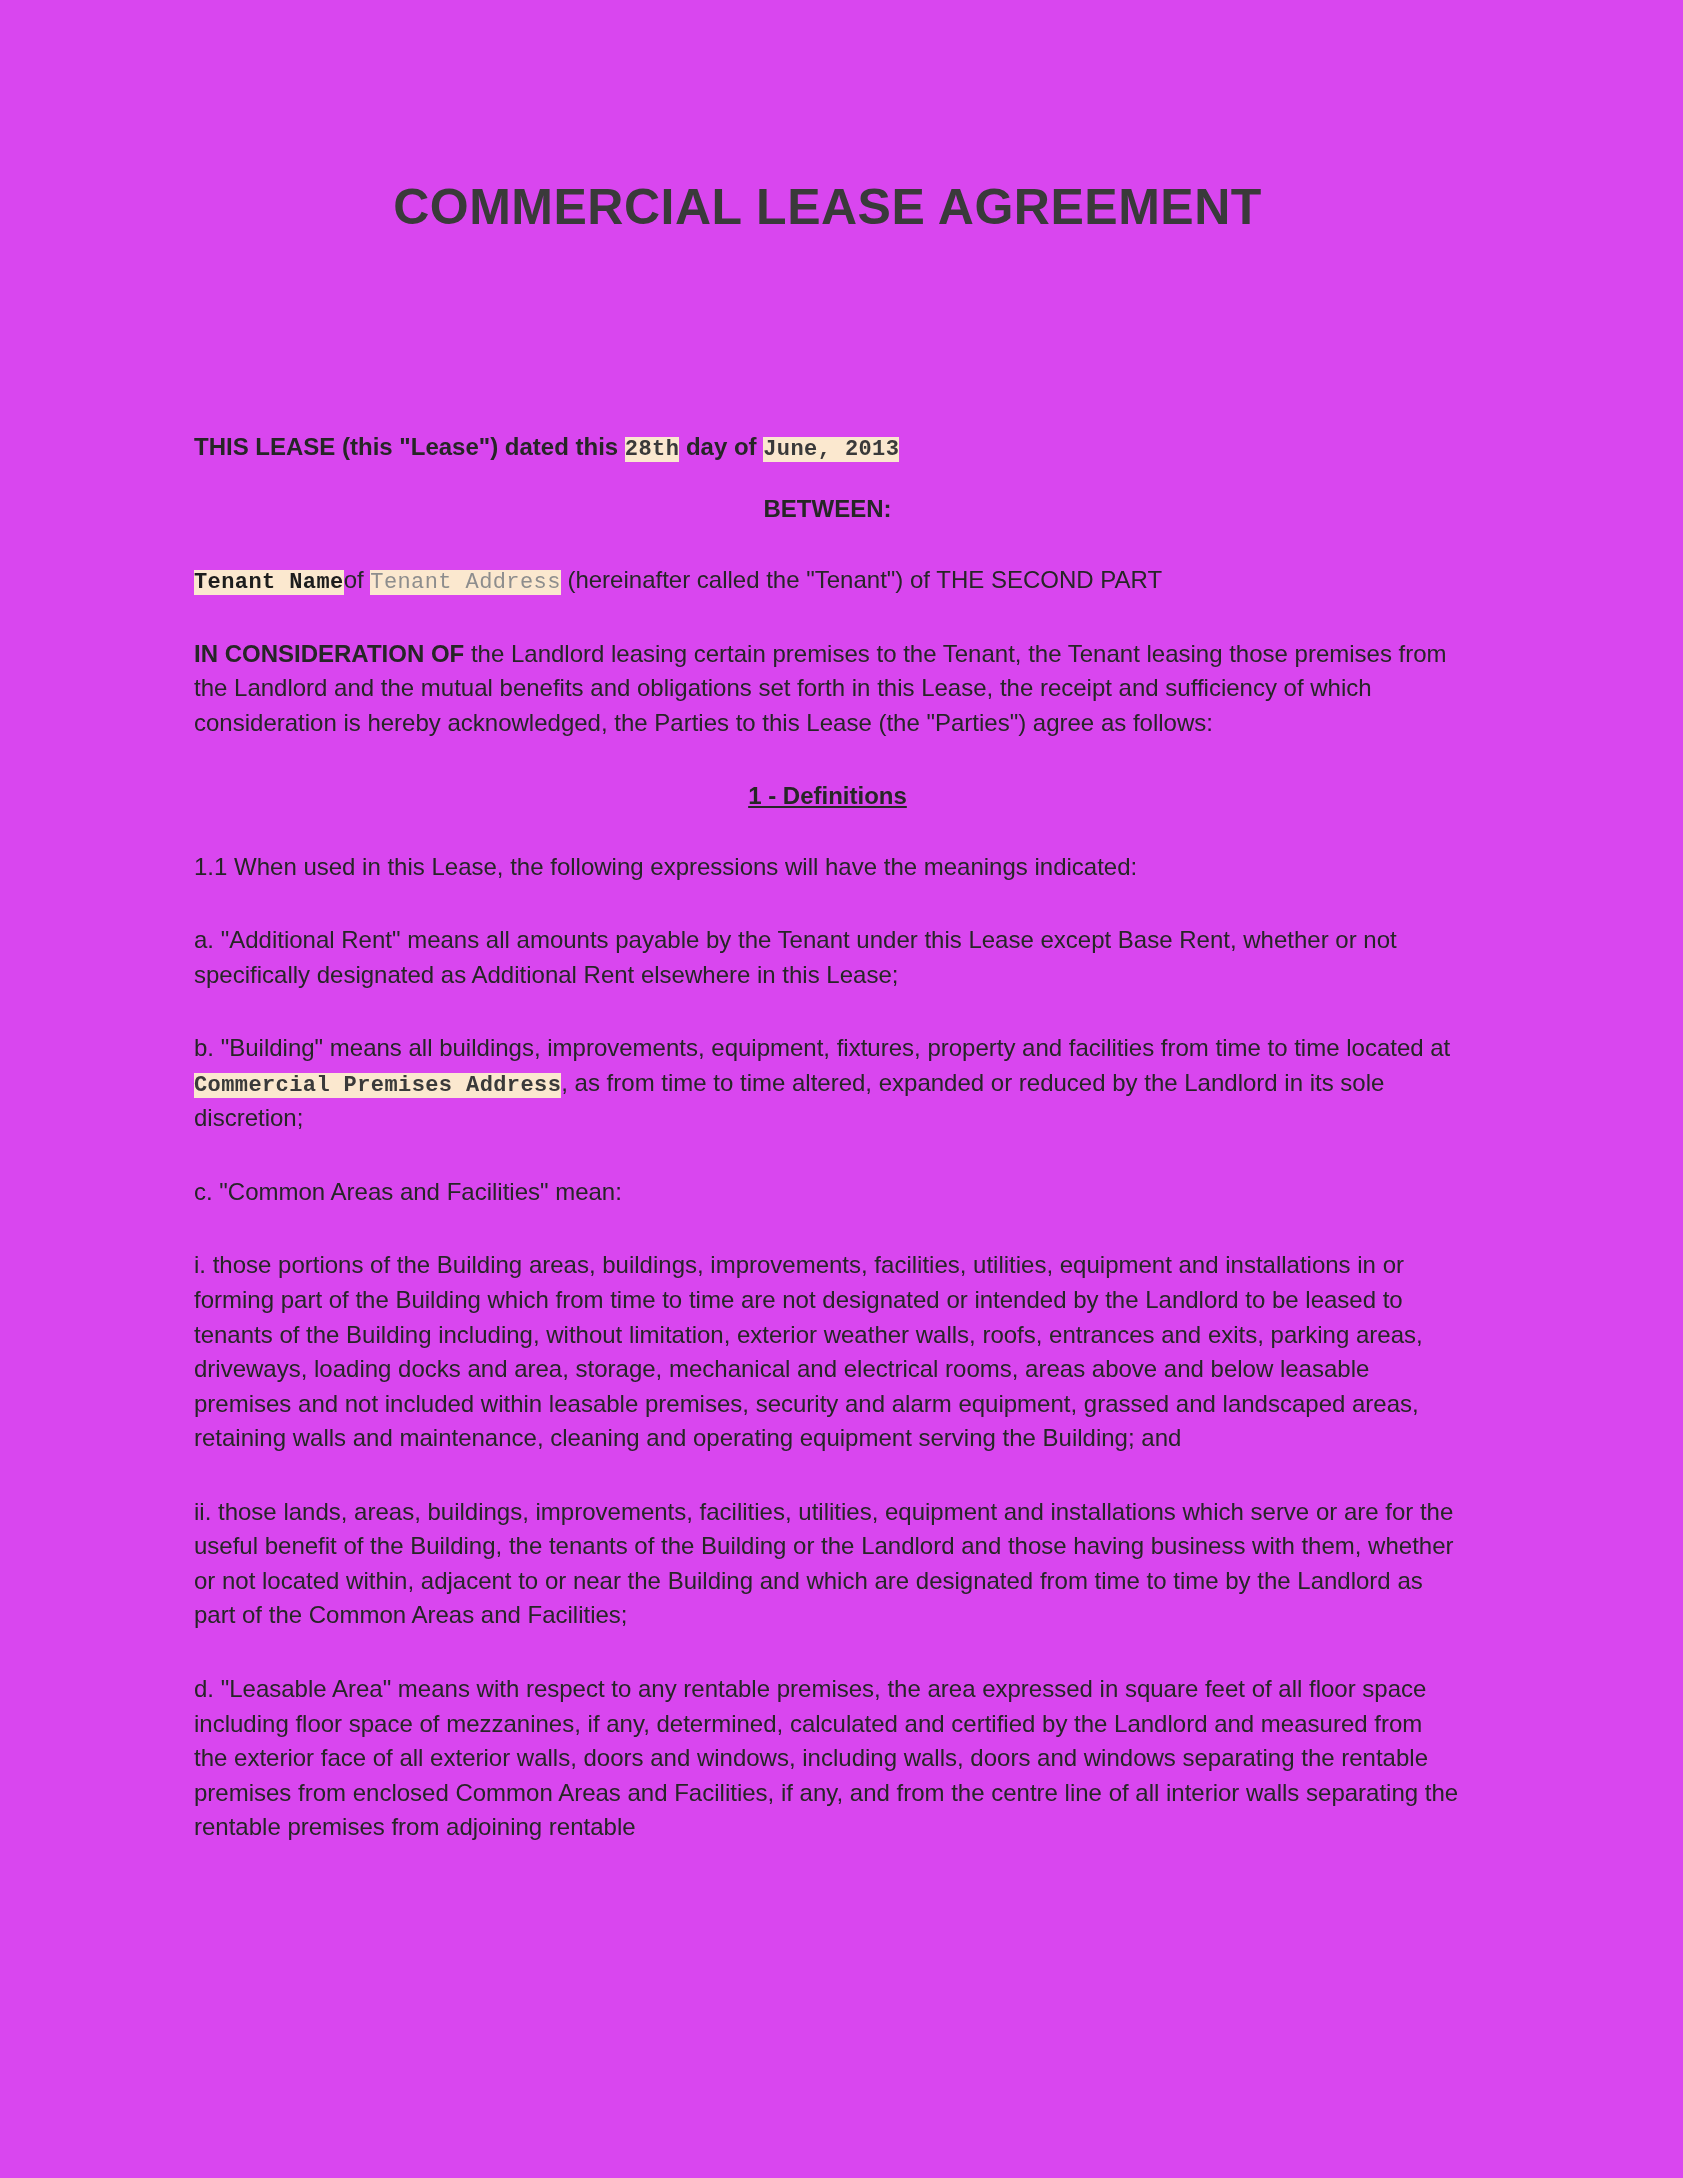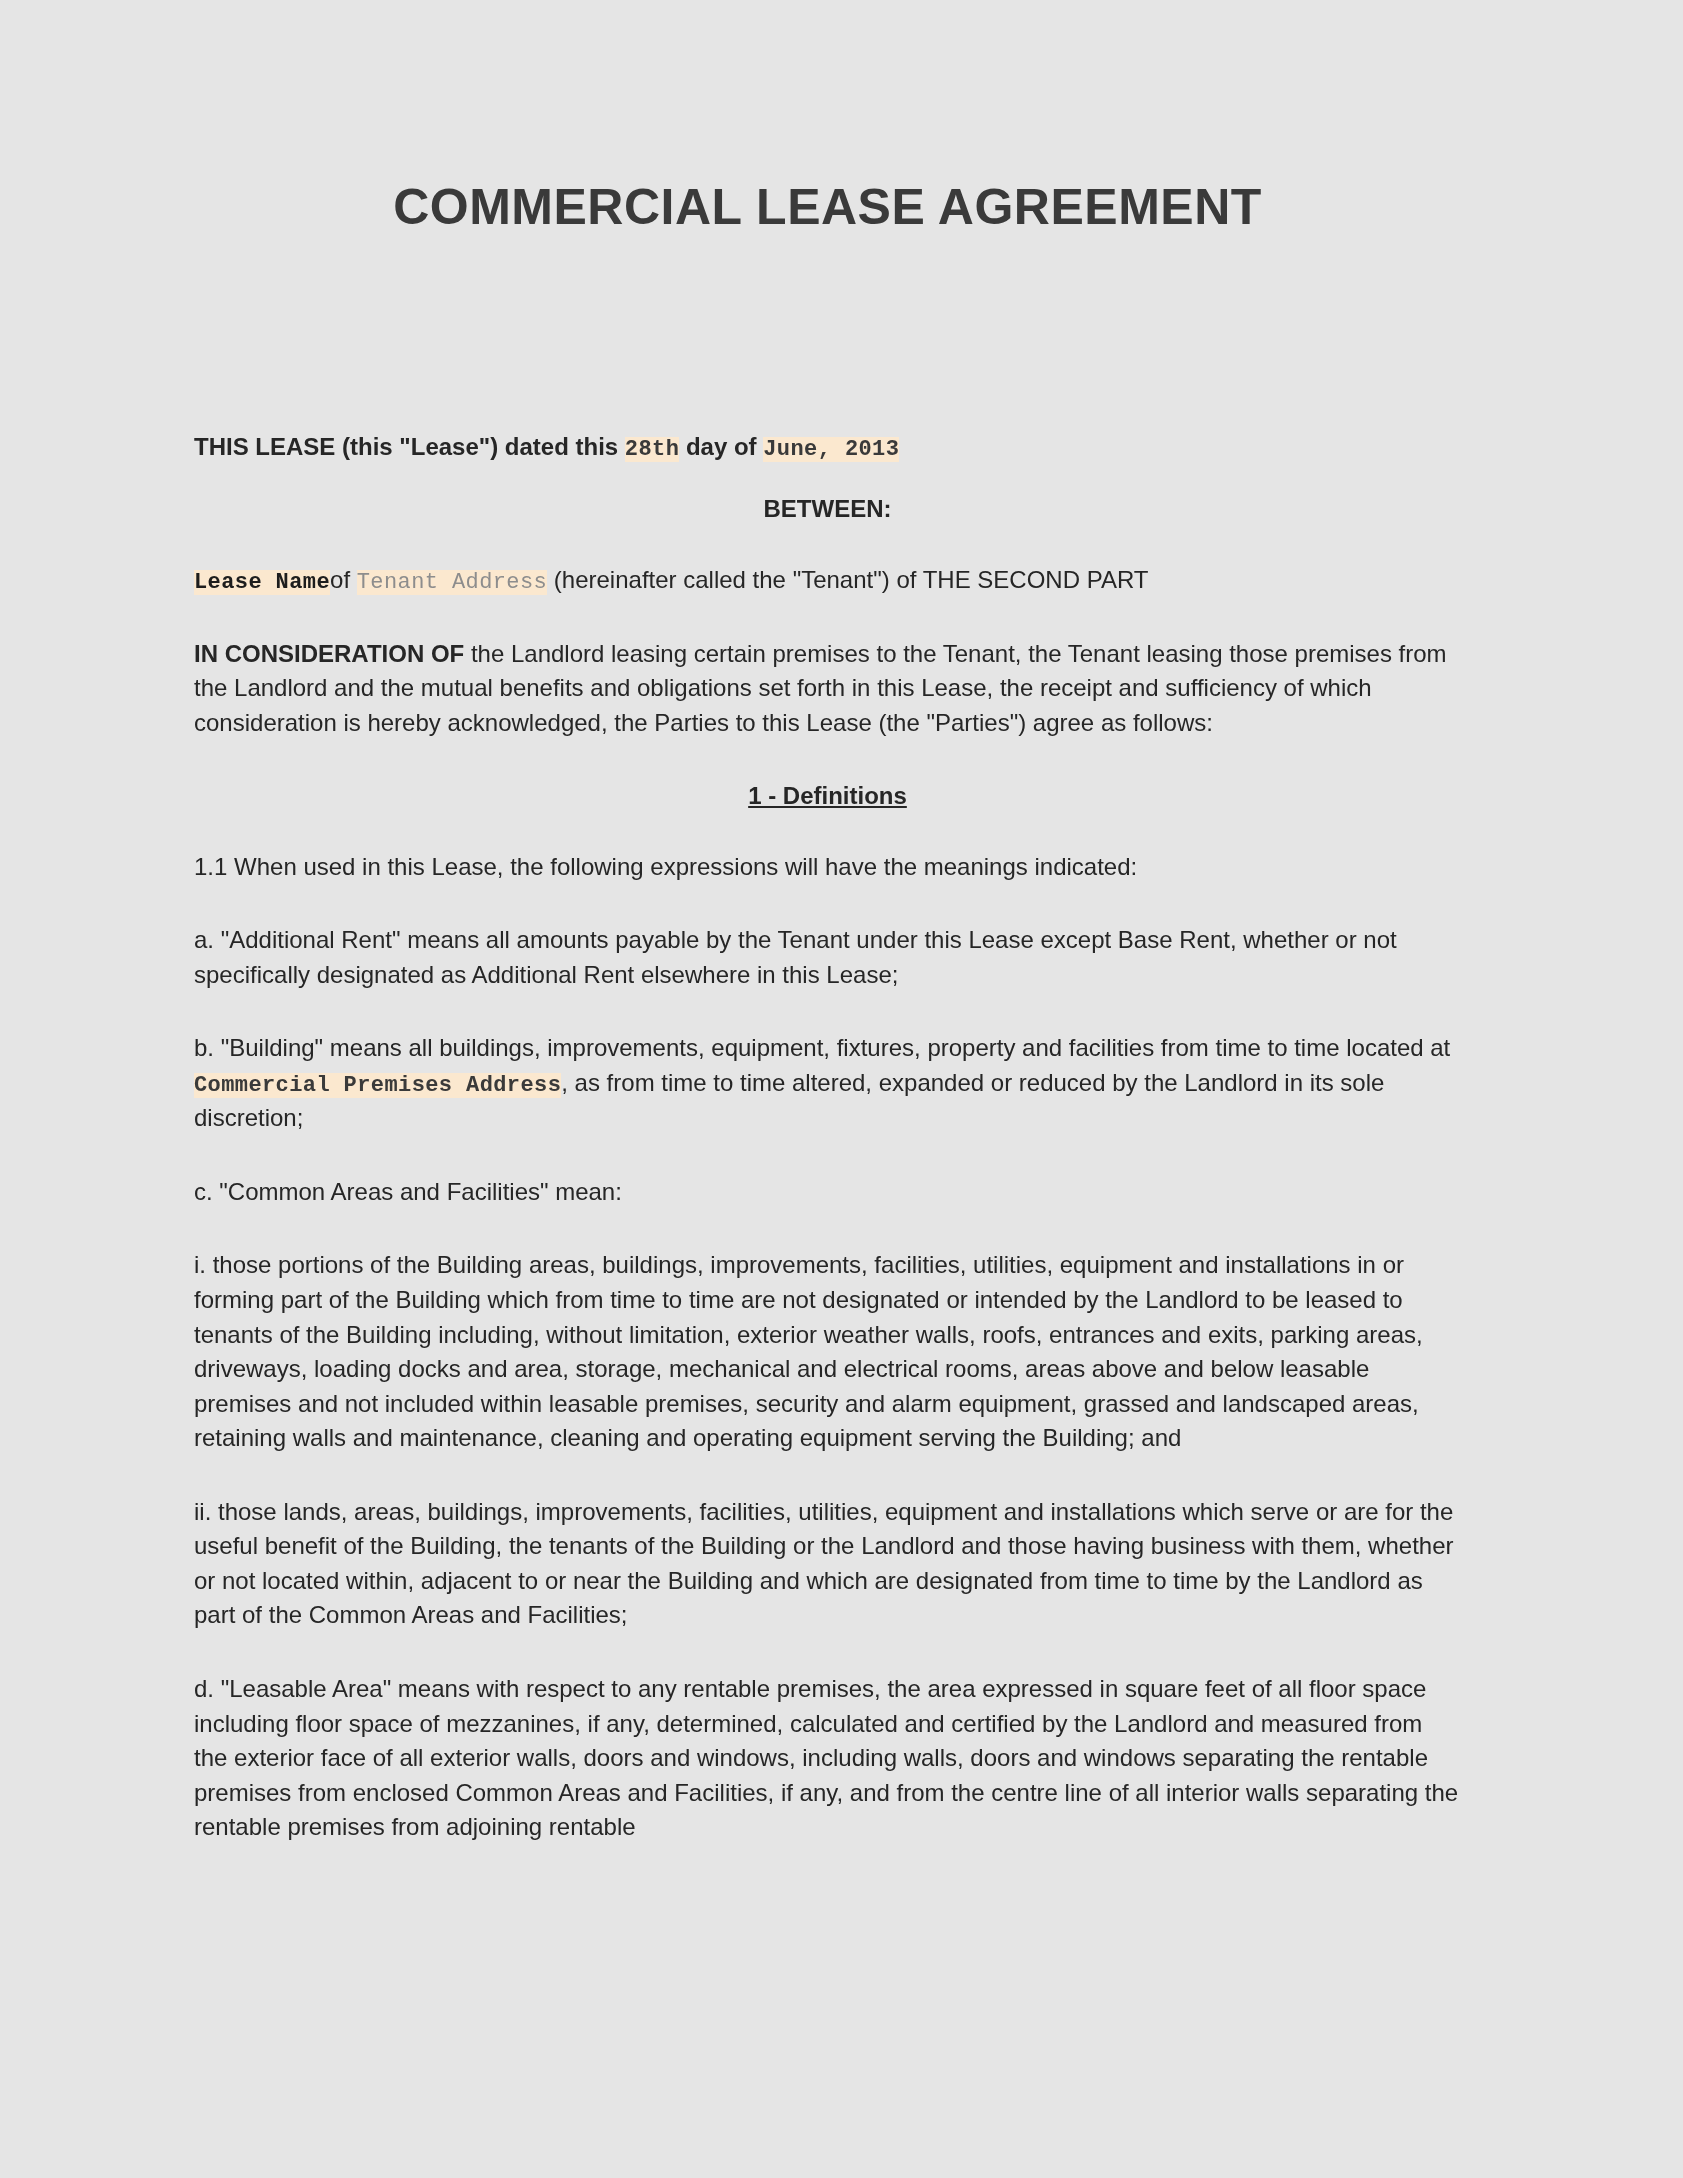--- a/index.html
+++ b/index.html
@@ -10,21 +10,21 @@
   }
   body {
     font-family: "Liberation Sans", sans-serif;
     color: #2b2b2b;
   }
   .page {
     position: relative;
     width: 1683px;
     height: 2178px;
     margin: 0 auto;
-    background: #e5e5e5;
+    background: #d946ef;
     box-sizing: border-box;
     overflow: hidden;
   }
   .content {
     position: absolute;
     left: 194px;
     top: 0;
     width: 1267px;
   }
 
@@ -106,21 +106,21 @@
 
     <p class="para gap-lease">
       <span class="b">THIS LEASE (this "Lease") dated this </span><span class="field-dark">28th</span><span class="b"> day of </span><span class="field-dark">June,</span><span class="field-dark">&nbsp;</span><span class="field-dark">2013</span>
     </p>
 
     <p class="para b gap-between">BETWEEN:</p>
 
 
 
     <p class="para gap-tn">
-      <span class="field-strong">Lease Name</span><span>of </span><span class="field-muted">Tenant Address</span><span> (hereinafter called the "Tenant") of THE SECOND PART</span>
+      <span class="field-strong">Tenant Name</span><span>of </span><span class="field-muted">Tenant Address</span><span> (hereinafter called the "Tenant") of THE SECOND PART</span>
     </p>
 
     <p class="para gap-consid">
       <span class="b">IN CONSIDERATION OF</span><span> the Landlord leasing certain premises to the Tenant, the Tenant leasing those premises from the Landlord and the mutual benefits and obligations set forth in this Lease, the receipt and sufficiency of which consideration is hereby acknowledged, the Parties to this Lease (the "Parties") agree as follows:</span>
     </p>
 
     <p class="section-head gap-defs">1 - Definitions</p>
 
     <p class="para gap-11">1.1 When used in this Lease, the following expressions will have the meanings indicated:</p>
 

